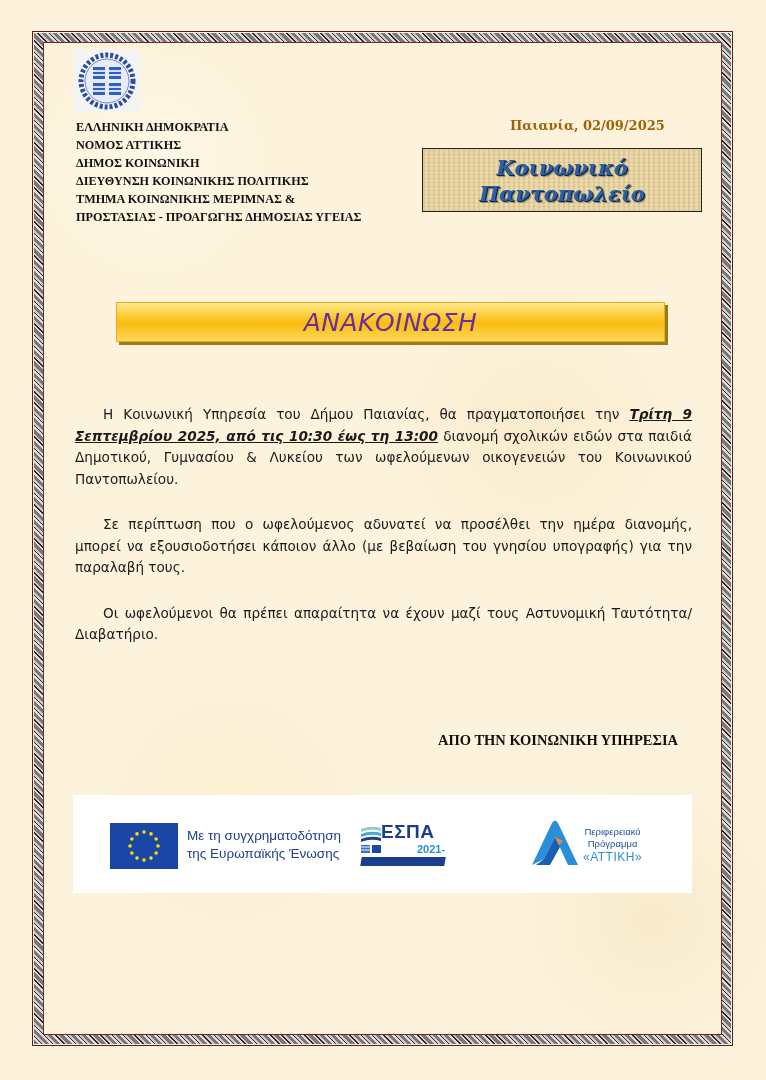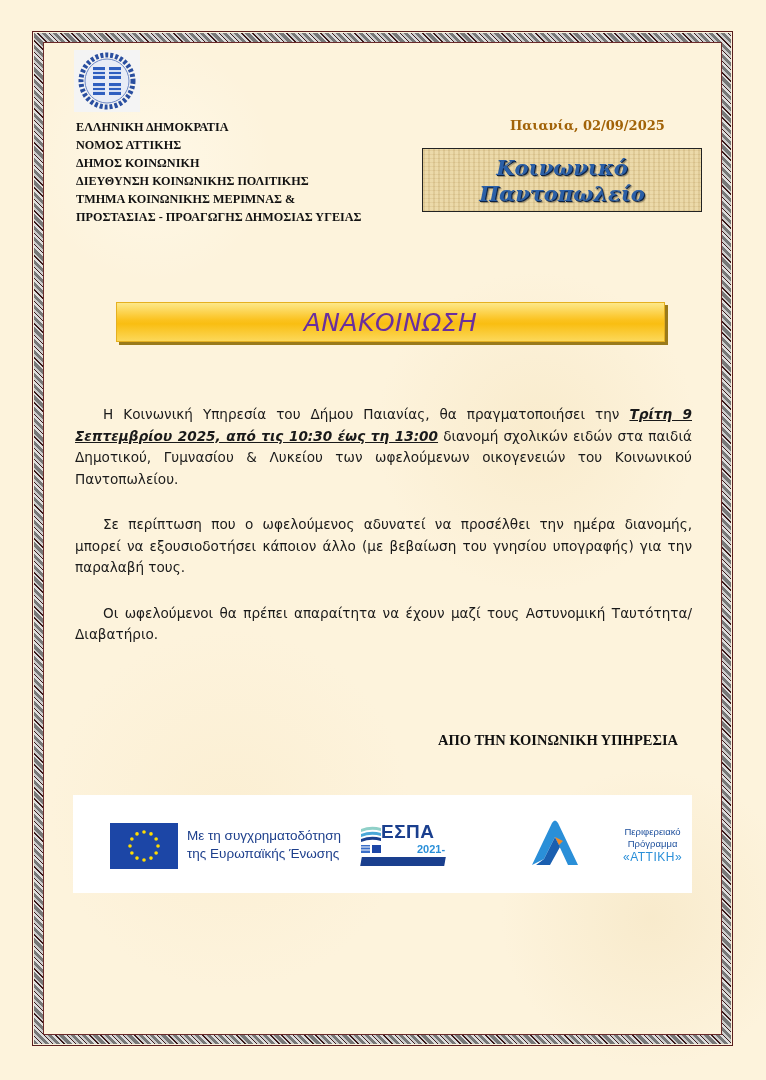--- a/index.html
+++ b/index.html
@@ -113,21 +113,21 @@
     font-family: "Liberation Sans", sans-serif; font-weight: bold; font-size: 11px; color: #2a8fd8; margin-left: 36px;
   }
   .espa-flags { position: absolute; left: 0; top: 22px; width: 20px; height: 8px; }
   .espa-band {
     position: absolute; left: 0; top: 34px; width: 84px; height: 9px;
     background: #1a3f8e; transform: skewX(-10deg);
   }
   .attiki-mark { position: absolute; left: 455px; top: 24px; width: 54px; height: 50px; }
   .attiki-text {
     position: absolute; left: 510px; top: 31px;
-    font-family: "Liberation Sans", sans-serif; color: #1d4f9c; text-align: center; margin-left: 40px;
+    font-family: "Liberation Sans", sans-serif; color: #1d4f9c; text-align: center;
   }
   .attiki-text .l1, .attiki-text .l2 { font-size: 9.5px; line-height: 12px; }
   .attiki-text .l3 { font-size: 12px; line-height: 15px; color: #2a8fd8; letter-spacing: 0.5px; }
 </style>
 </head>
 <body>
 
 <div class="frame">
   <div class="frame-band"></div>
   <div class="frame-inner"></div>

